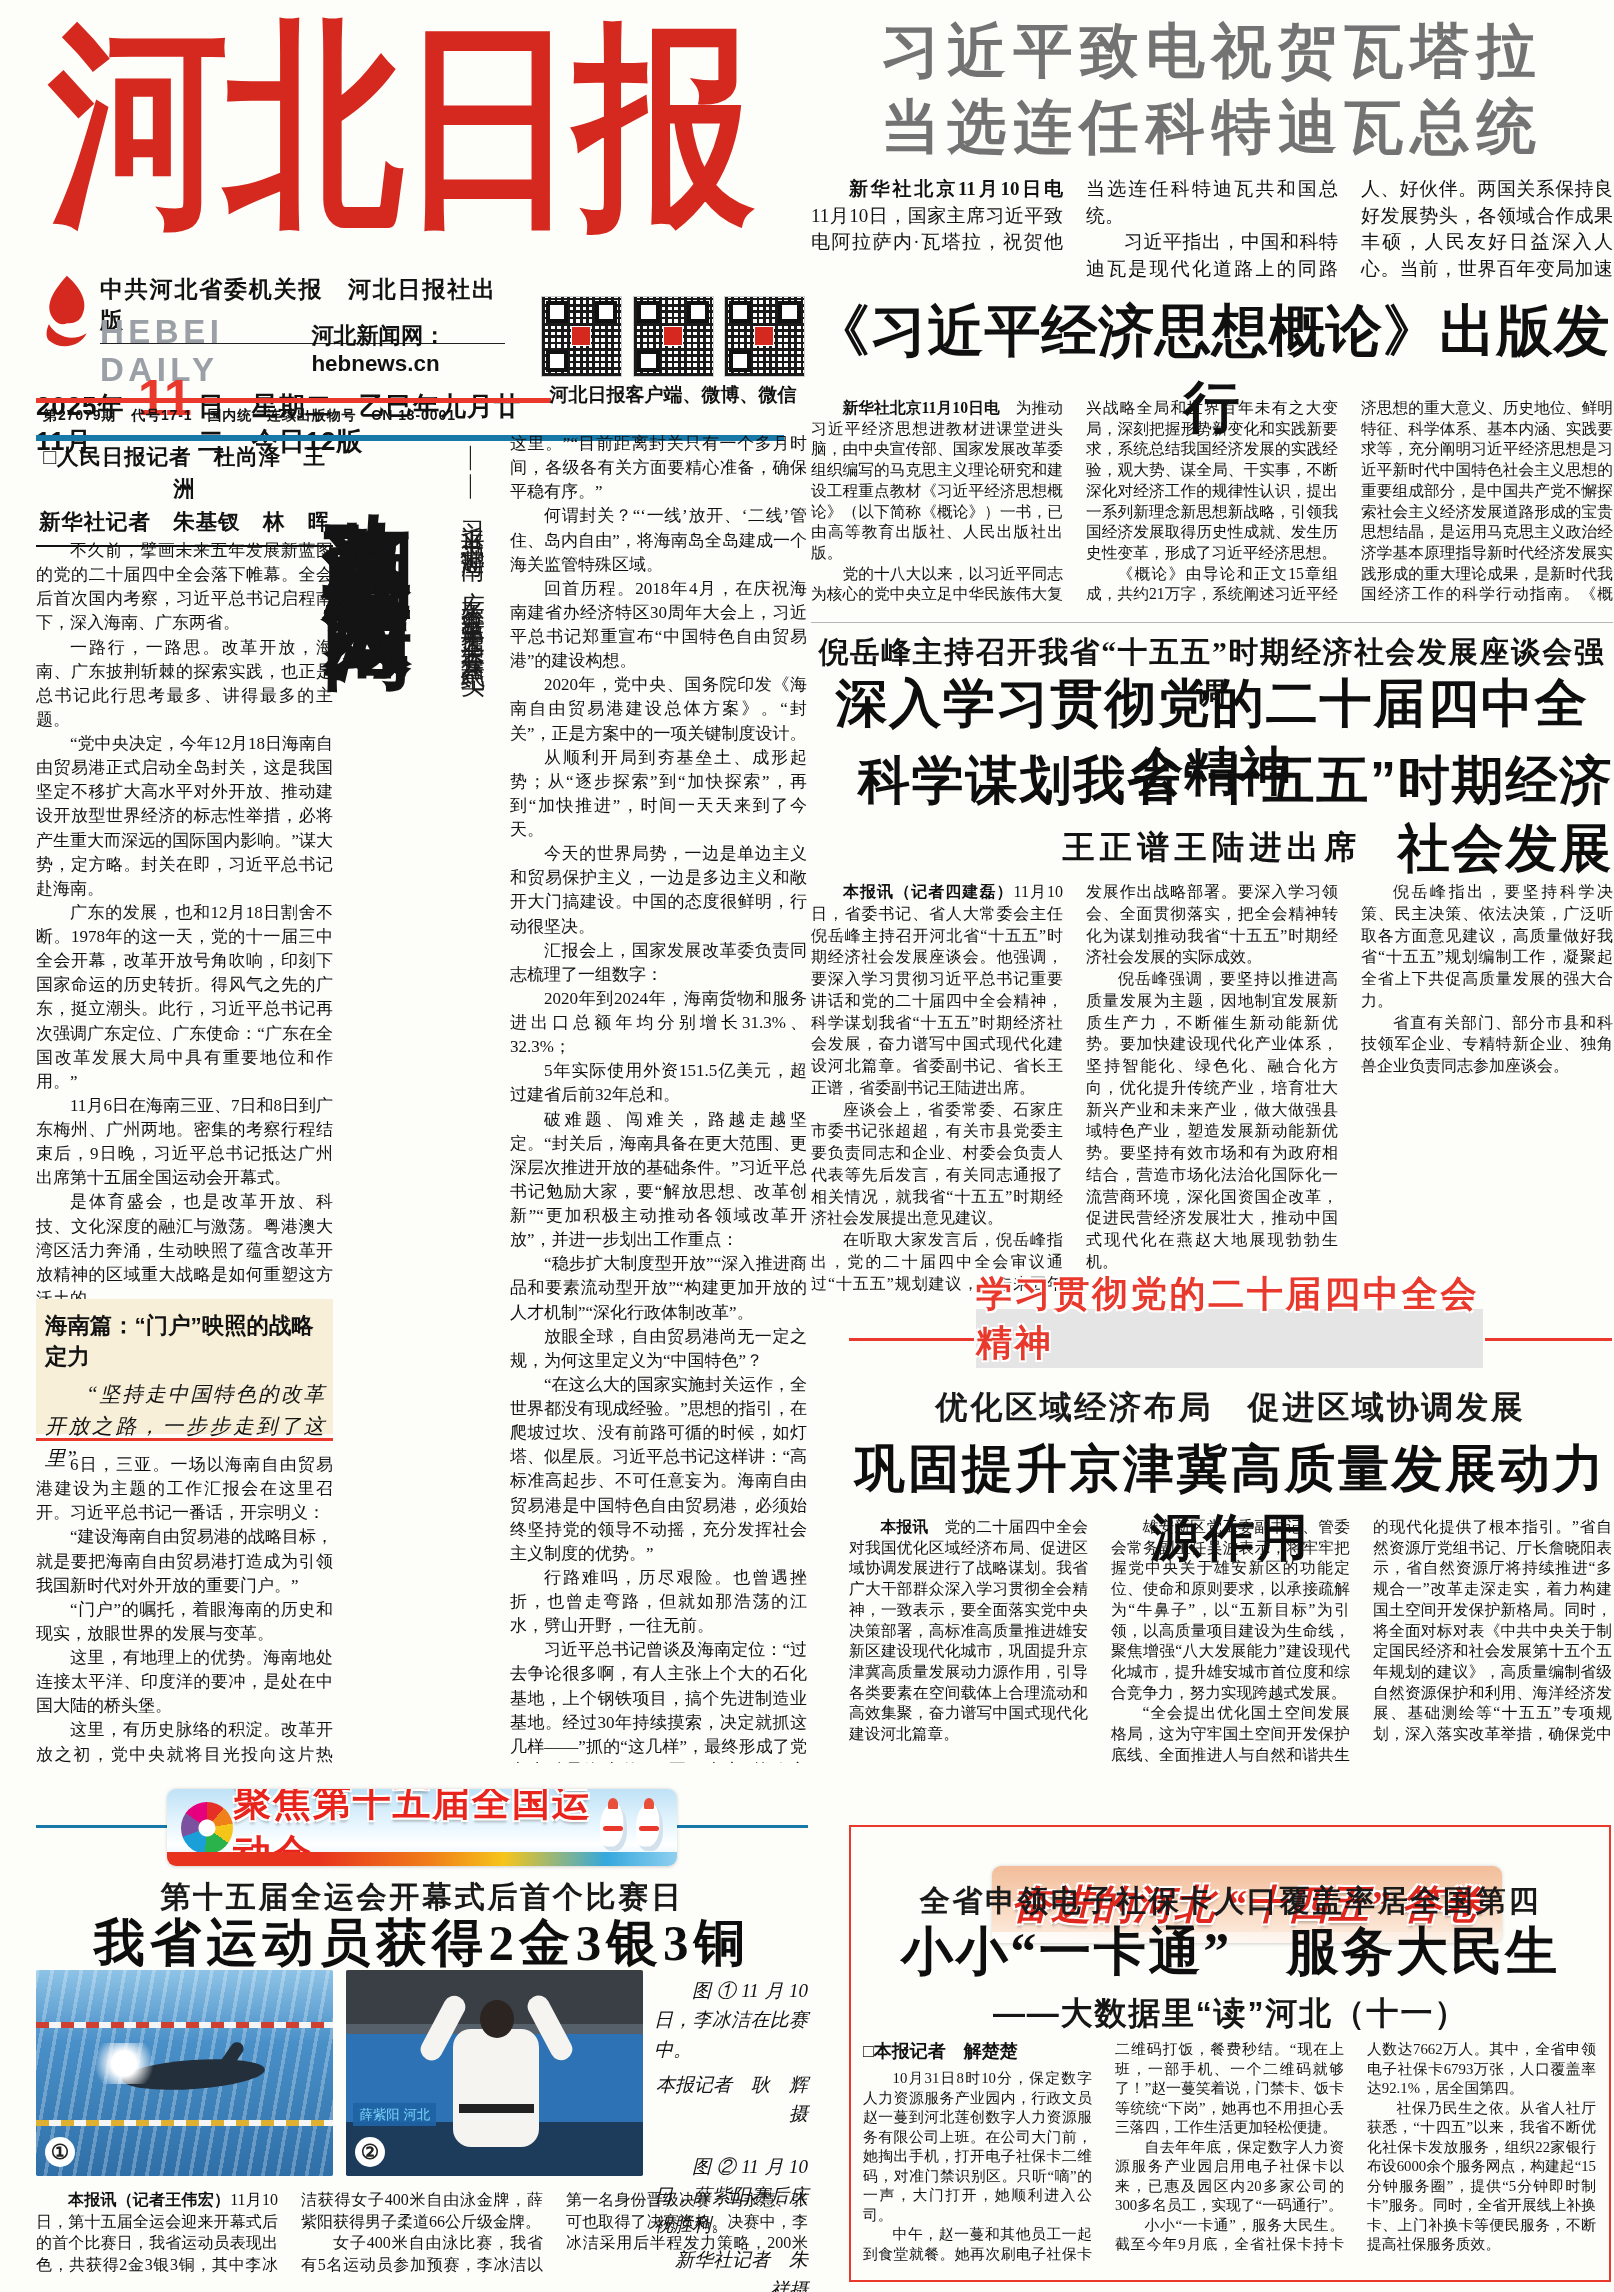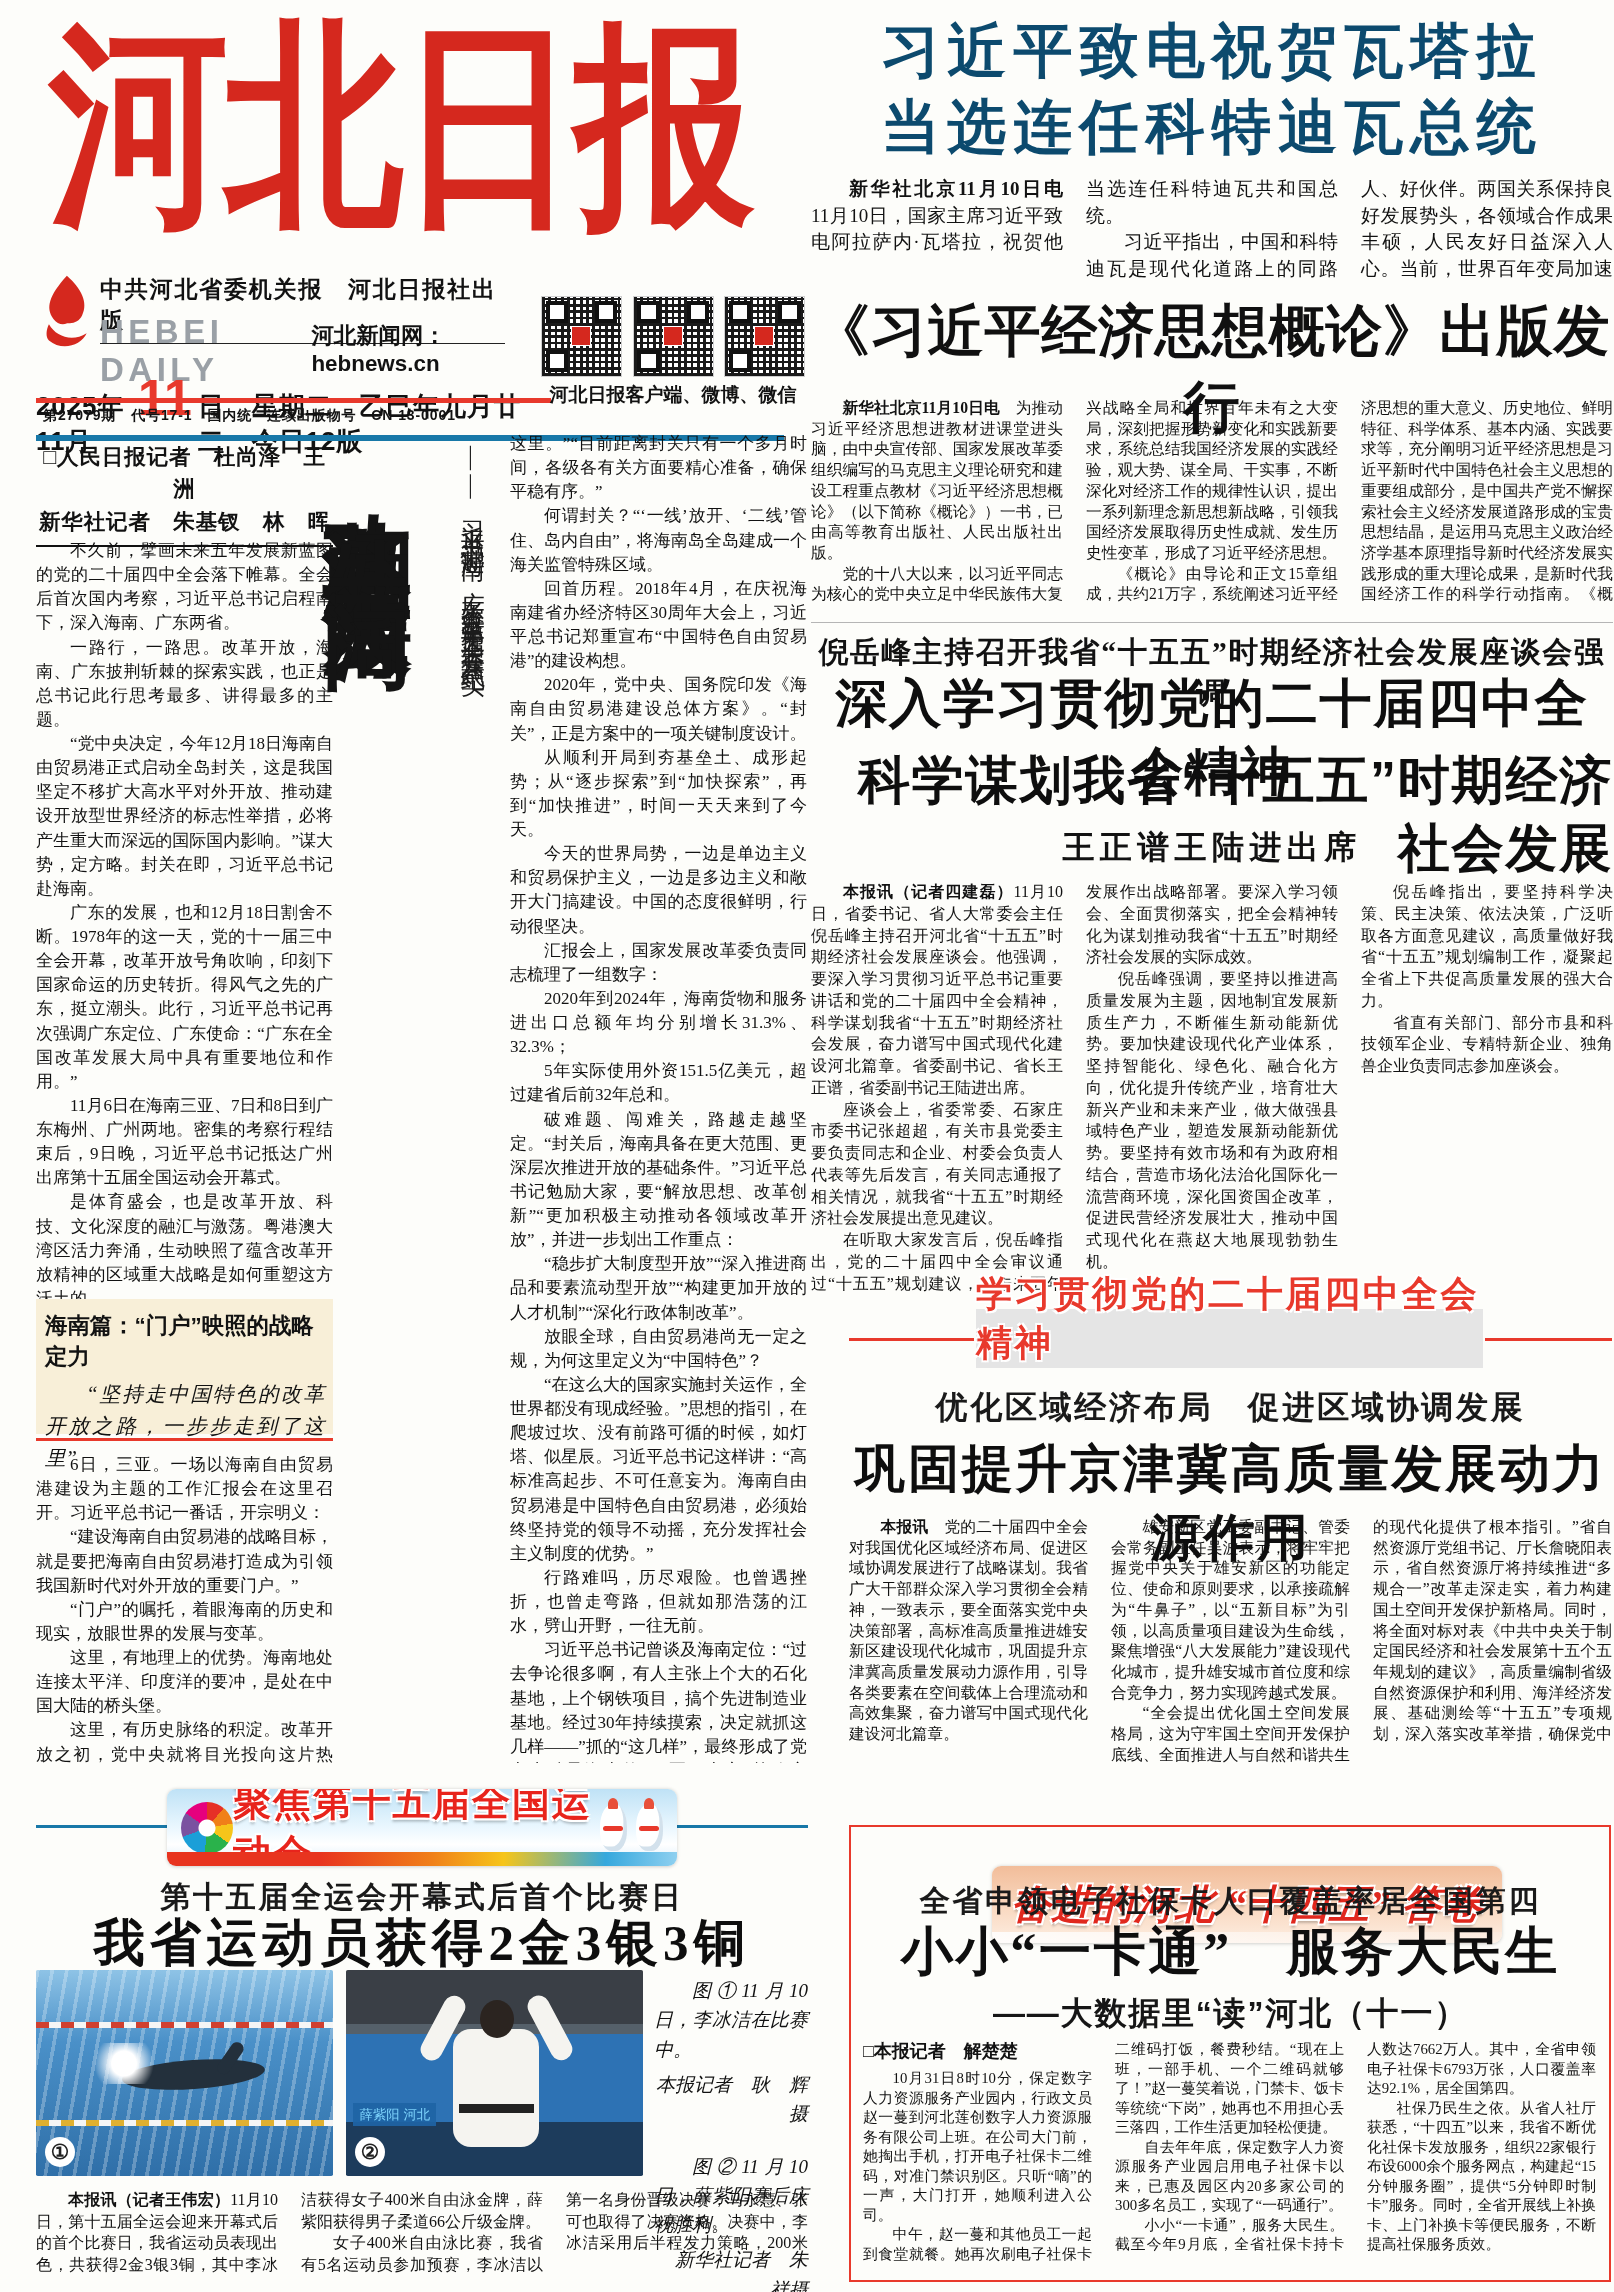--- a/index.html
+++ b/index.html
@@ -29,21 +29,21 @@
   
   .qr{width:79px;height:79px;background:#fff;position:relative;border:0.9px solid #cfcfcf;
       background-image:repeating-linear-gradient(0deg,#1a1a1a 0 2.7px,transparent 2.7px 6.3px),
                        repeating-linear-gradient(90deg,#1a1a1a 0 2.7px,#fff 2.7px 6.3px);}
   .qr .m{position:absolute;width:14.3px;height:14.3px;border:4.5px solid #111;background:#fff;}
   .m.tl{top:3.6px;left:3.6px}.m.tr{top:3.6px;right:3.6px}.m.bl{bottom:3.6px;left:3.6px}
   .qr .c{position:absolute;top:50%;left:50%;width:18px;height:18px;margin:-10.7px 0 0 -10.7px;
          background:#d5281e;border:1.8px solid #fff;}
   .qr-caption{font-size:19px;font-weight:bold;}
   
-  .h-top{font-size:59px;font-weight:900;letter-spacing:7.2px;line-height:1.28;color:#0c4a6e;}
+  .h-top{font-size:59px;font-weight:900;letter-spacing:7.2px;line-height:1.28;color:#737373;}
   .h-book{font-size:56px;font-weight:900;letter-spacing:0.9px;color:#101010;}
   .kicker-serif{font-size:29.6px;font-weight:bold;letter-spacing:1.8px;}
   .h-meeting{font-size:52px;font-weight:900;letter-spacing:1.8px;color:#0e0e0e;line-height:1.3;}
   .attendees{font-size:32px;font-weight:bold;letter-spacing:5.4px;}
   .kicker-sans{font-size:32px;font-weight:900;letter-spacing:2.7px;color:#1a1a1a;}
   .h-serif-big{font-size:51px;font-weight:900;letter-spacing:2.7px;color:#0e0e0e;}
   
   .f-byline{font-size:21.5px;font-weight:bold;line-height:1.5;border-bottom:2.7px solid #111;
             padding-bottom:7.2px;letter-spacing:0.9px;text-align:center;}
   .v-title{writing-mode:vertical-rl;text-orientation:upright;font-weight:900;font-size:90px;

